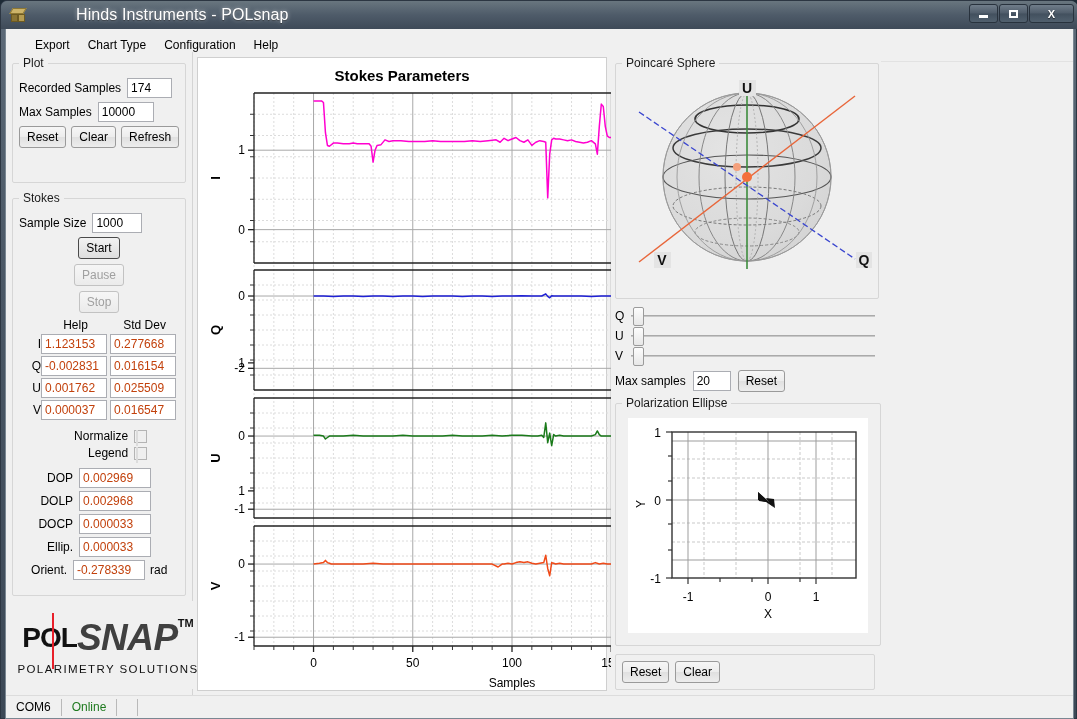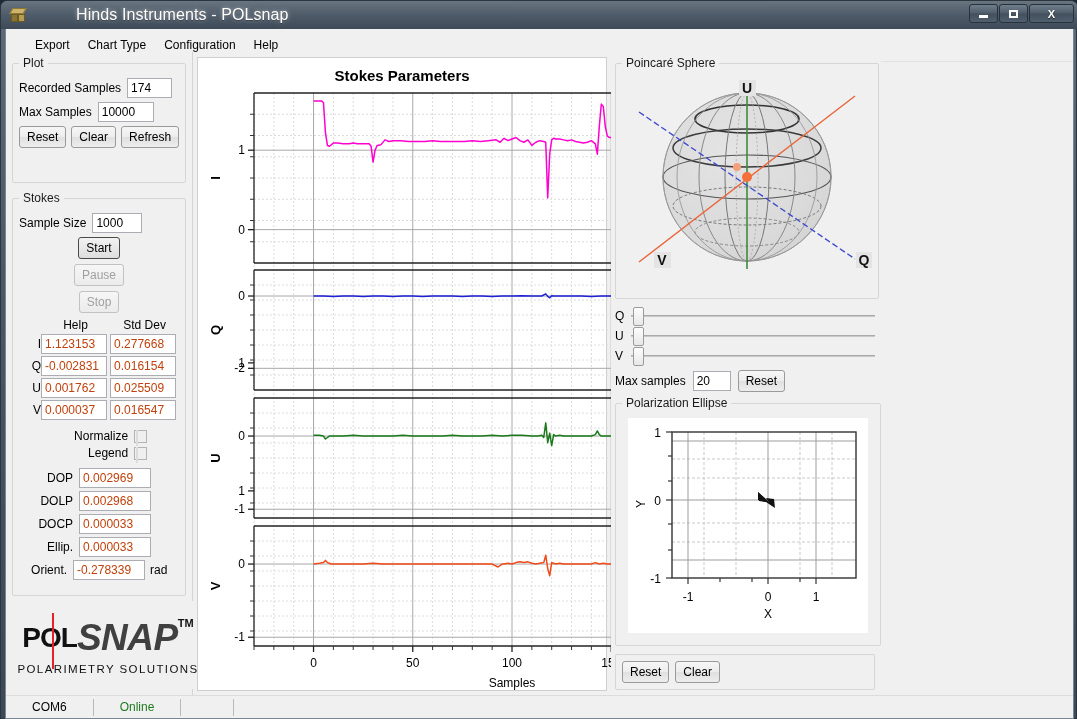--- a/index.html
+++ b/index.html
@@ -190,21 +190,21 @@
     border:1px solid #d6d6d6; border-radius:2px; margin-top:6px;
     padding:6px; display:flex; gap:6px; background:#f0f0f0;
   }
   
   #statusbar {
     position:absolute; left:0; bottom:0; width:1067px; height:23px;
     background:#f0f0f0; border-top:1px solid #dcdcdc;
     display:flex; align-items:center;
   }
   .status-cell {
-    padding:0 26px; font-size:12px; height:17px; display:flex; align-items:center;
+    padding:0 10px; font-size:12px; height:17px; display:flex; align-items:center;
     border-right:1px solid #b9b9b9;
   }
   .status-online { color:#1f7a1f; }
 </style>
 </head>
 <body>
 
 <div id="window">
 
   <div id="titlebar">

